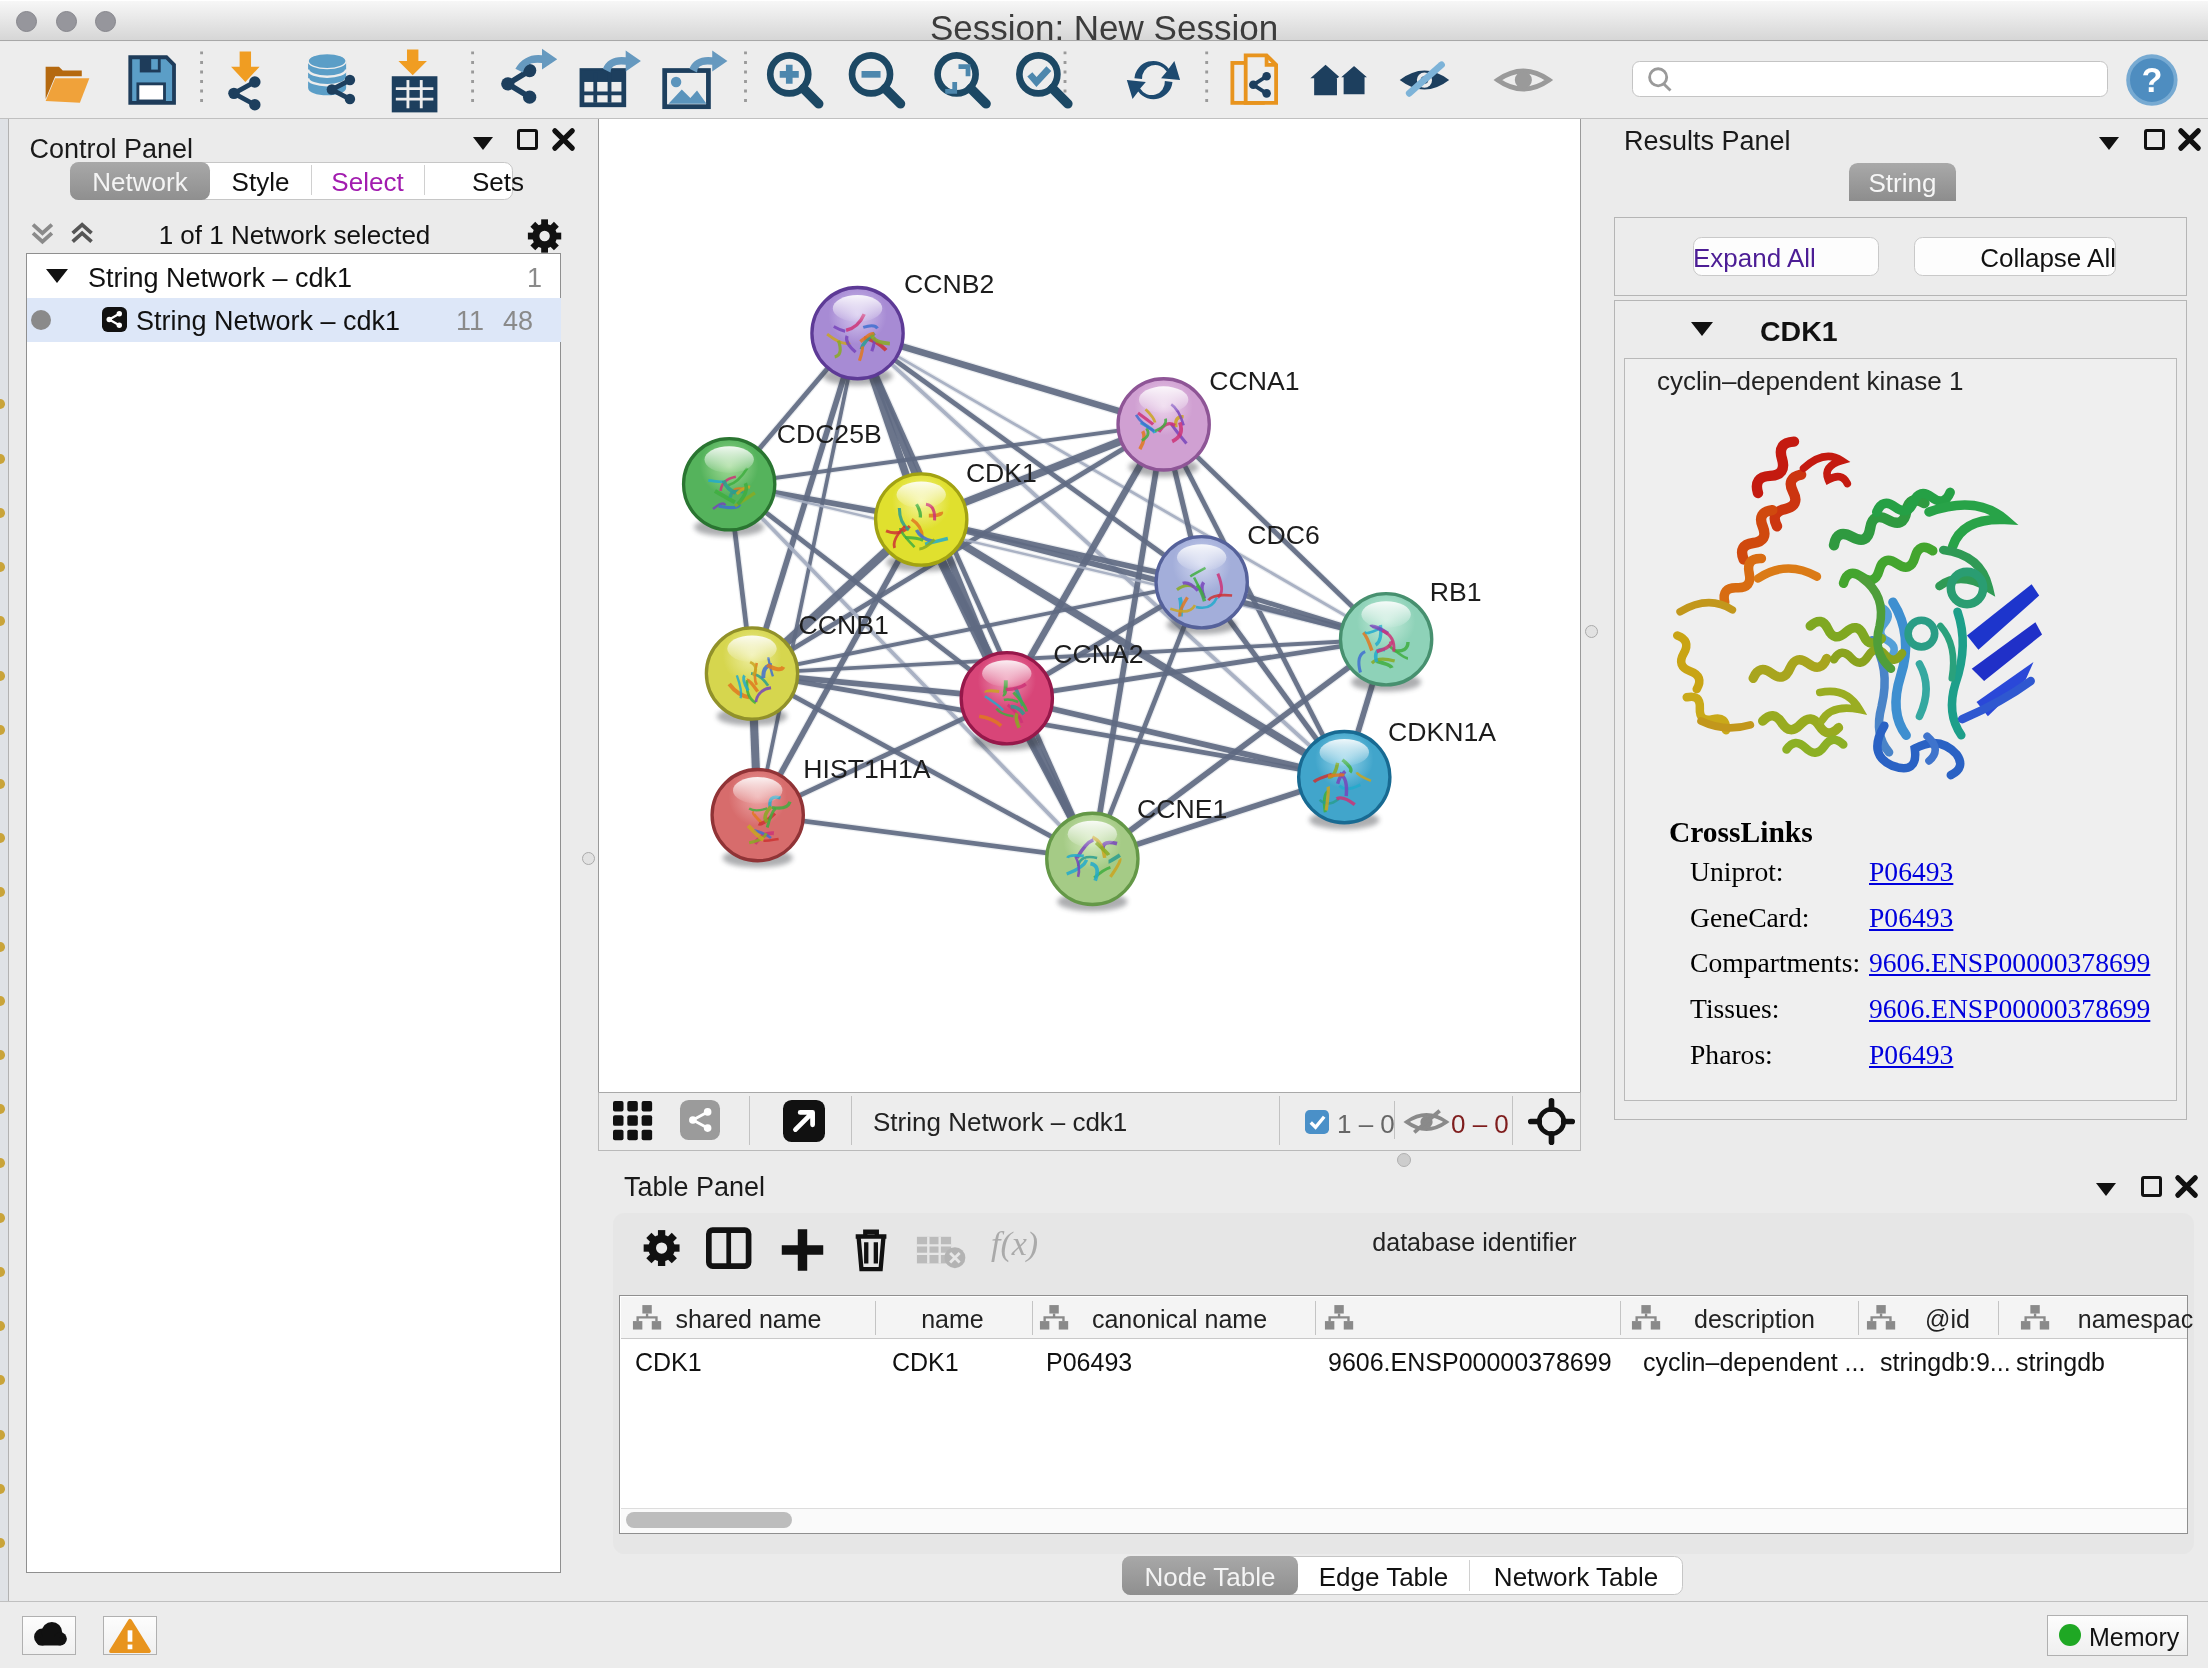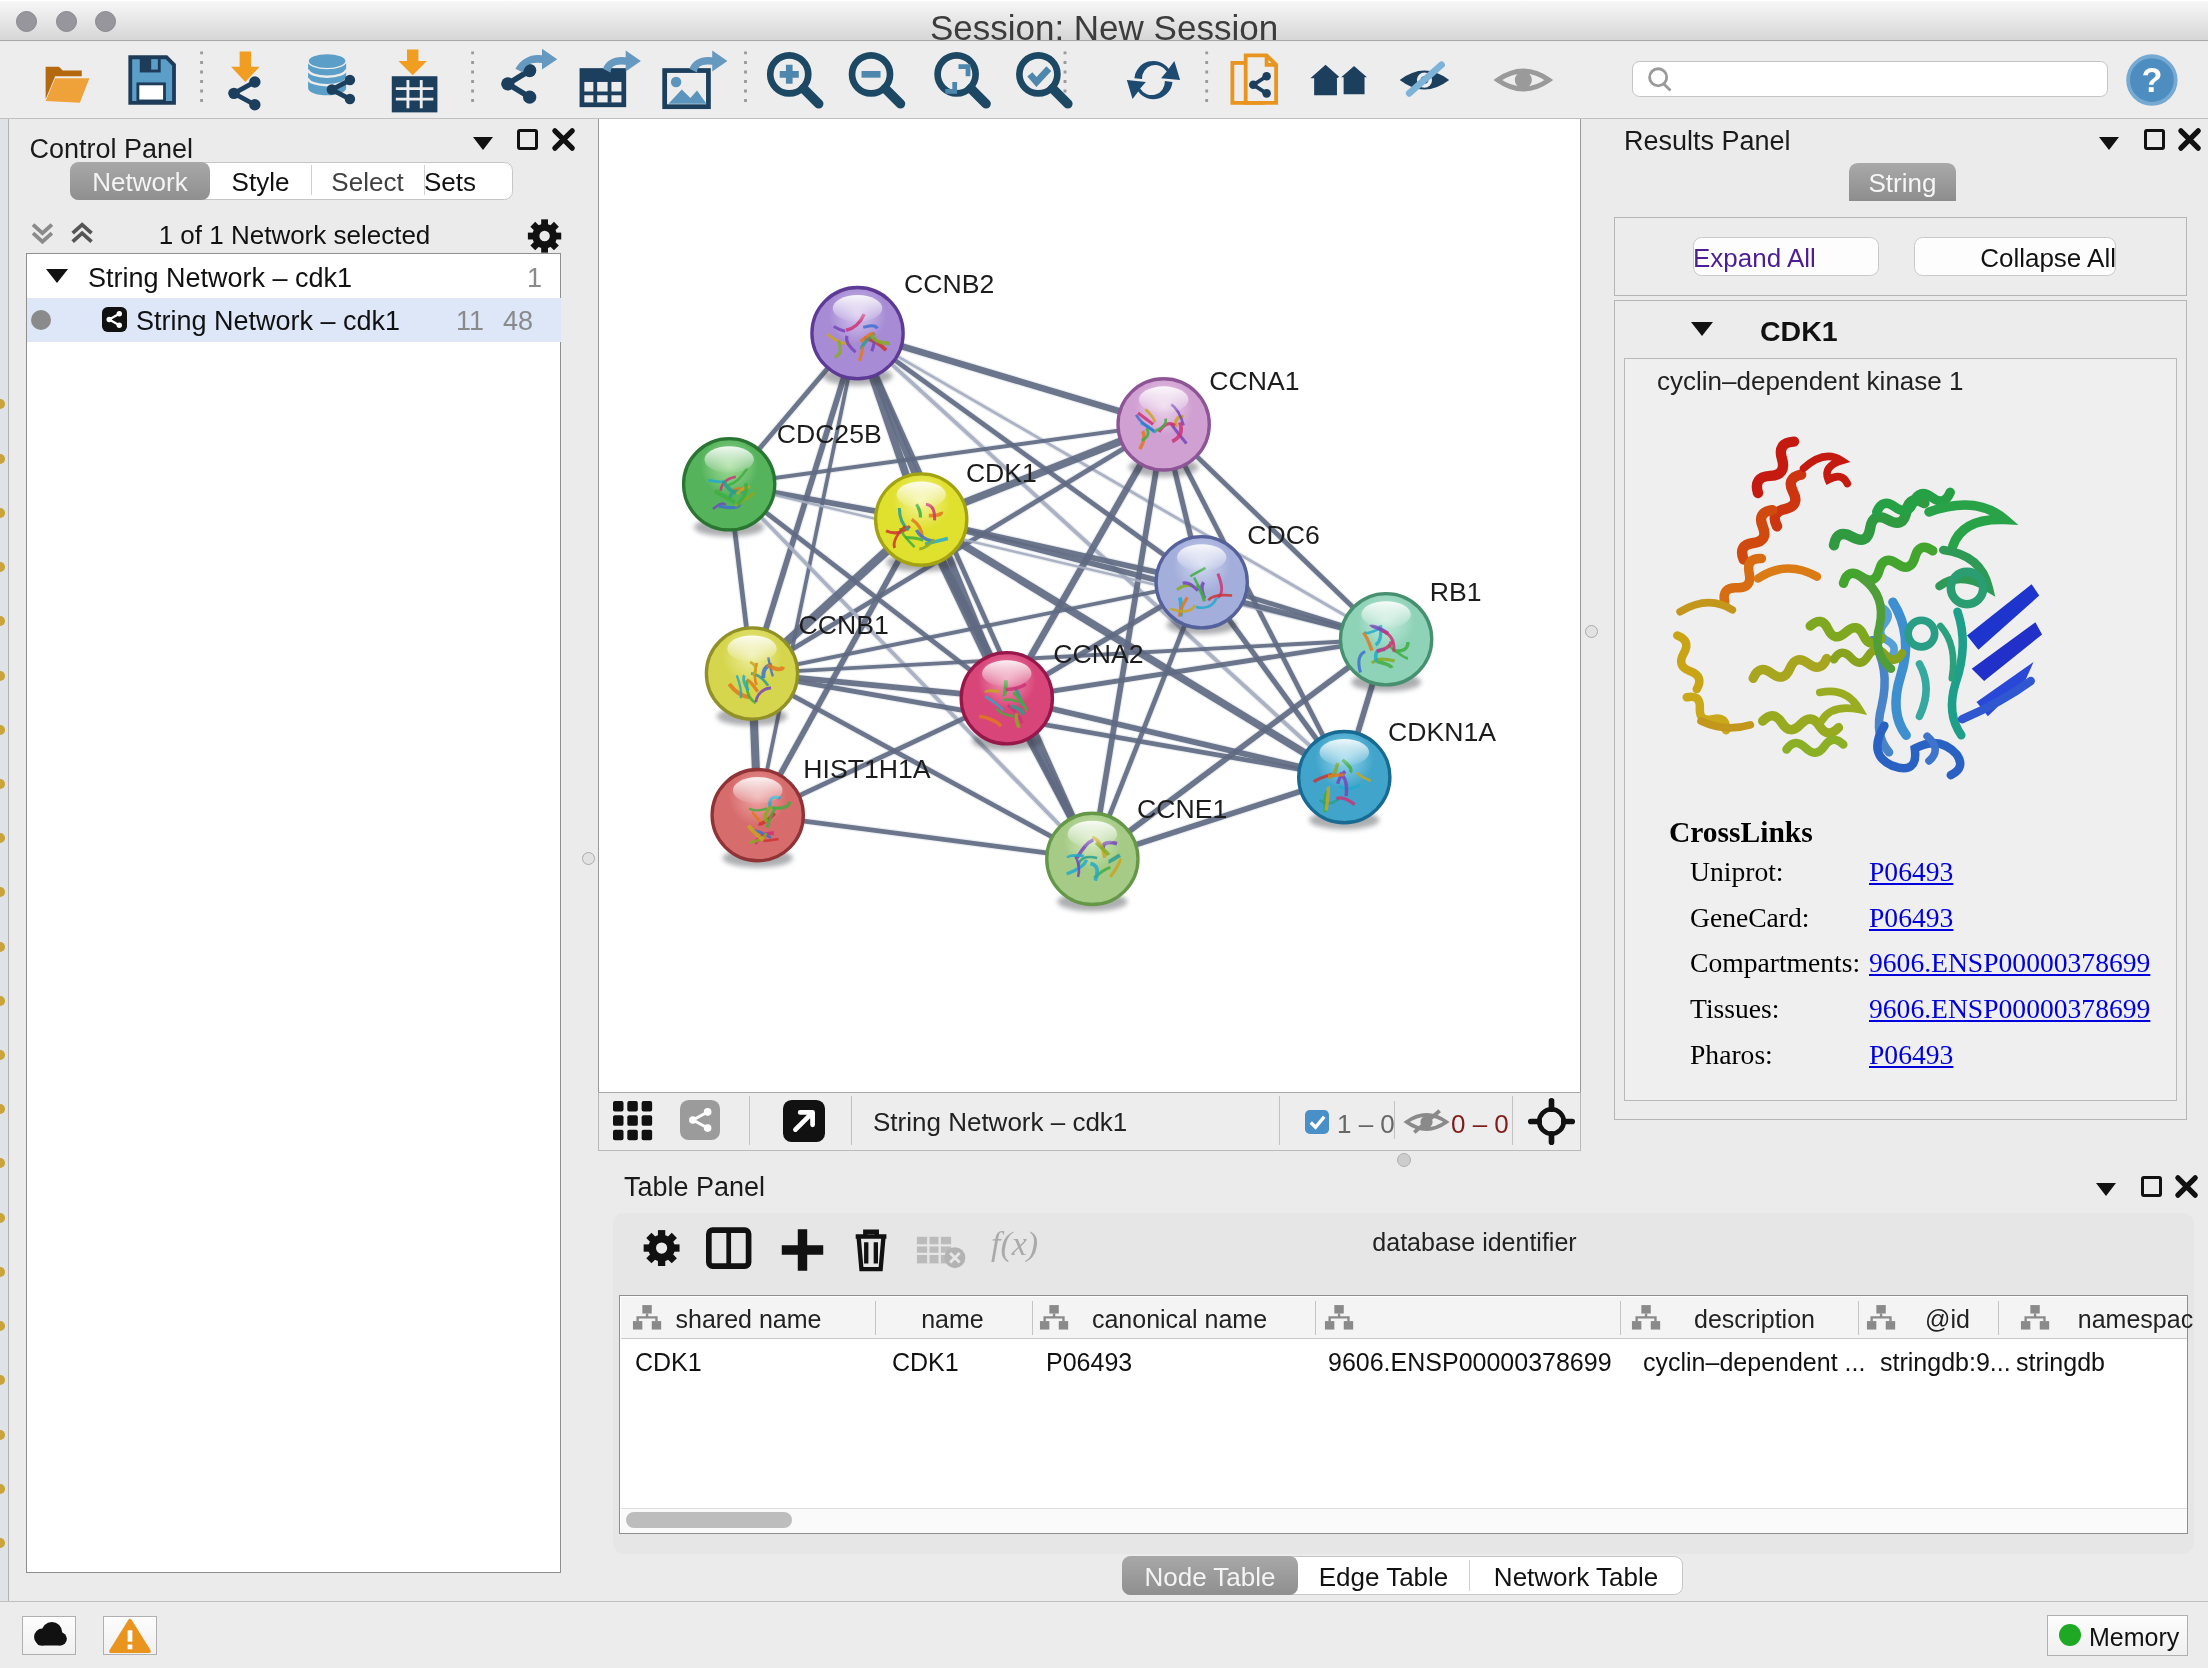--- a/index.html
+++ b/index.html
@@ -142,22 +142,22 @@
 <div class="txt" style="left:29.5px;top:134px;font-size:27px;color:#1a1a1a">Control Panel</div>
 <div class="abs" style="left:473px;top:137px;width:0;height:0;border-left:10.5px solid transparent;border-right:10.5px solid transparent;border-top:13.3px solid #111"></div>
 <div class="abs" style="left:517px;top:129px;width:21px;height:21px;border:3.3px solid #111;border-radius:2.9px;box-sizing:border-box"></div>
 <svg class="abs" width="25" height="25" style="left:552px;top:128px" viewBox="0 0 26 26">
     <path d="M3 3 L21 21 M21 3 L3 21" stroke="#111" stroke-width="5.5" stroke-linecap="round"></path>
   </svg>
 <div class="abs" style="left:70px;top:162px;width:443px;height:38px;background:#fff;border:1px solid #c6c6c6;border-radius:8.6px;box-sizing:border-box"></div>
 <div class="abs" style="left:70px;top:162px;width:140px;height:38px;background:linear-gradient(#a8a8a8,#8f8f8f);border-radius:8.6px;"></div>
 <div class="txt" style="left:70px;top:167px;width:140px;text-align:center;font-size:26px;color:#f4f4f4">Network</div>
 <div class="txt" style="left:210px;top:167px;width:101px;text-align:center;font-size:26px;color:#111">Style</div>
-<div class="txt" style="left:311px;top:167px;width:113px;text-align:center;font-size:26px;color:#404040">Select</div>
-<div class="txt" style="left:424px;top:167px;width:100px;text-align:left;font-size:26px;color:#111">Sets</div>
+<div class="txt" style="left:311px;top:167px;width:113px;text-align:center;font-size:26px;color:#a21caf">Select</div>
+<div class="txt" style="left:424px;top:167px;width:100px;text-align:right;font-size:26px;color:#111">Sets</div>
 <div class="abs" style="left:311px;top:165px;width:1px;height:30px;background:#d0d0d0"></div>
 <div class="abs" style="left:424px;top:165px;width:1px;height:30px;background:#d0d0d0"></div>
 <svg class="abs" width="76" height="34" style="left:28.5px;top:219px" viewBox="0 0 80 36">
     <path d="M4 6 l10 9 10 -9 M4 15 l10 9 10 -9" stroke="#8a8a8a" stroke-width="4" fill="none"></path>
     <path d="M46 15 l10 -9 10 9 M46 24 l10 -9 10 9" stroke="#555" stroke-width="4" fill="none"></path>
   </svg>
 <div class="txt" style="left:95px;top:220px;width:399px;text-align:center;font-size:26px;color:#111">1 of 1 Network selected</div>
 <svg class="abs" width="57" height="48" style="left:518px;top:213px" viewBox="0 0 60 50">
     <line x1="28" y1="24" x2="45.5" y2="24.0" stroke="#111" stroke-width="7.2"></line>
     <line x1="28" y1="24" x2="40.4" y2="36.4" stroke="#111" stroke-width="7.2"></line>

